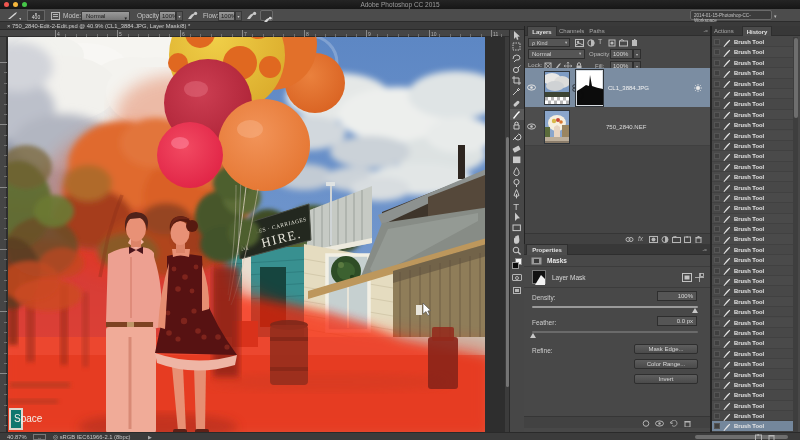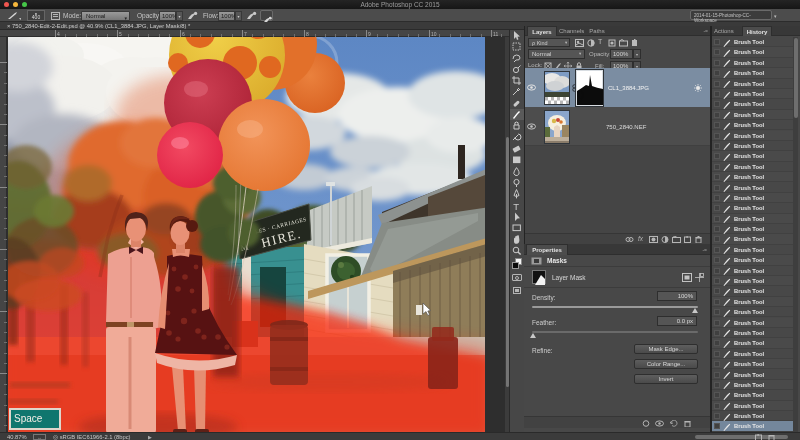--- a/index.html
+++ b/index.html
@@ -1065,15 +1065,15 @@
  <div class="abs" style="left:695px;top:2px;width:93px;height:4px;background:#6e6e6e;border-radius:2px;"></div>
  <svg class="abs" style="left:755px;top:1px" width="8" height="7">
         <rect x="0.5" y="1" width="6" height="5.5" fill="none" stroke="#b5b5b5"></rect>
         <rect x="2.5" y="0" width="1.2" height="2" fill="#b5b5b5"></rect>
       </svg>
  <svg class="abs" style="left:768px;top:1px" width="7" height="7">
         <rect x="1" y="2" width="5" height="5" fill="none" stroke="#b5b5b5"></rect>
         <rect x="0.5" y="1" width="6" height="1" fill="#b5b5b5"></rect>
       </svg>
 </div>
-<div class="abs" style="left:9px;top:408px;width:52px;height:22px;background:#0f766e;border:2px solid #ded6cc;">
+<div class="abs" style="left:9px;top:408px;width:14px;height:22px;background:#0f766e;border:2px solid #ded6cc;">
  <div style="font-size:10px;color:#f4efe8;padding:3px 0 0 3px;">Space</div>
 </div>
 </div>
 </body></html>

